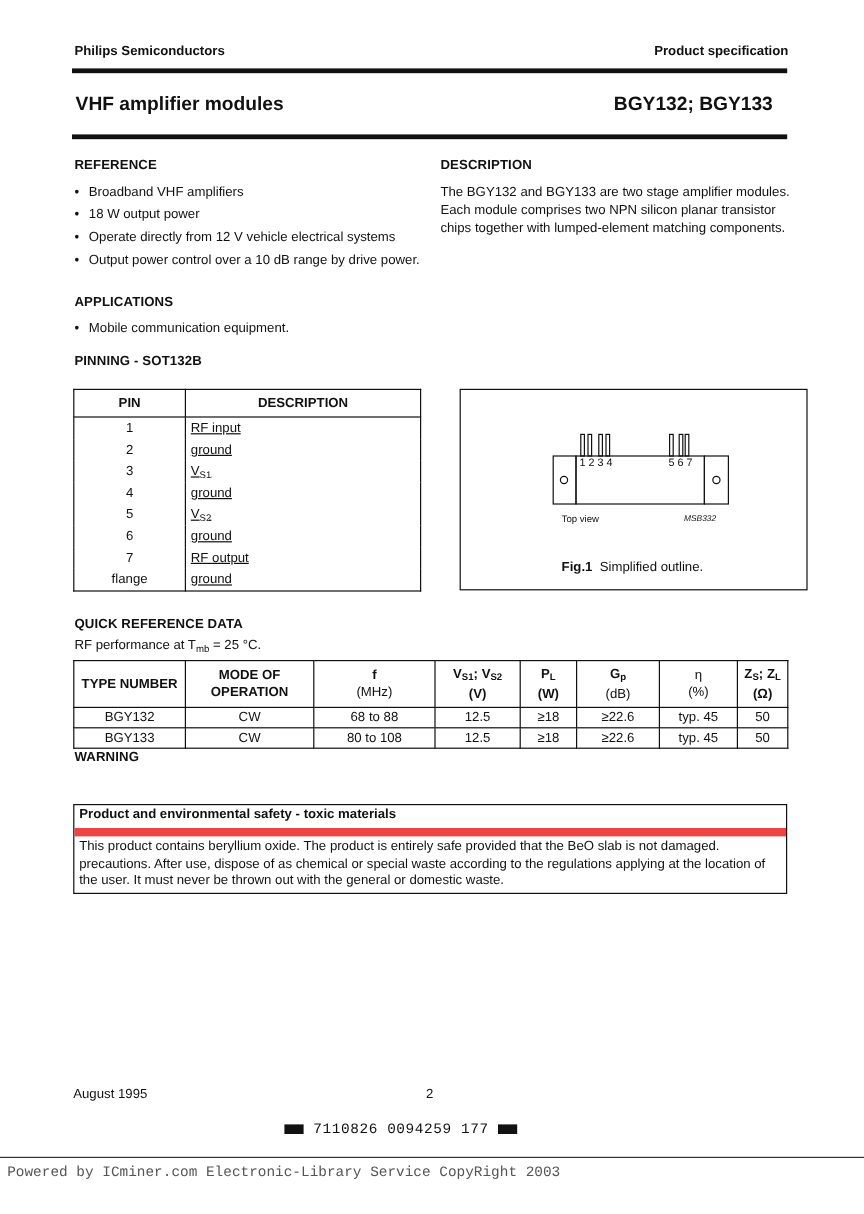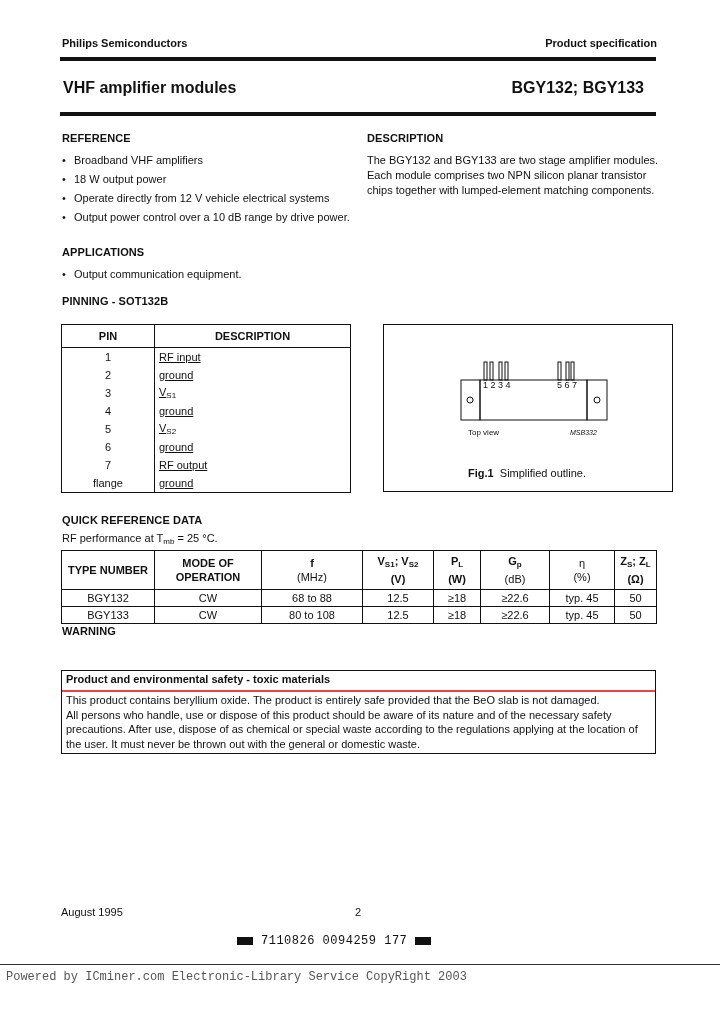--- a/index.html
+++ b/index.html
@@ -21,21 +21,21 @@
   table.pin td { height:18px; }
   table.pin td.c { text-align:center; }
   table.pin td.l { padding-left:4px;text-decoration:underline; }
   table.pin tr:last-child td { border-bottom:1.5px solid #111; }
   table.qrd { width:596px; font-size:11px; }
   table.qrd th, table.qrd td { border:1px solid #111; text-align:center; padding:0; }
   table.qrd th { font-weight:bold; height:38px; line-height:14px; }
   table.qrd td { height:16px; }
   sub { font-size:8px; vertical-align:-2px; }
   .warnbox { border:1.5px solid #111; }
-  .warnbox .wh { font-weight:bold; font-size:11px; padding:2px 4px; border-bottom:2px solid #ef4444; height:15px; }
+  .warnbox .wh { font-weight:bold; font-size:11px; padding:2px 4px; border-bottom:7px solid #ef4444; height:15px; }
   .warnbox .wb { font-size:11px; line-height:14.5px; padding:1px 4px 2px 4px; }
   .fig { border:1px solid #111;margin-left:16px; }
   .mono { font-family:"Liberation Mono", monospace; }
 </style>
 </head>
 <body>
 
 <div class="abs hdr-small" style="left:62px;">Philips Semiconductors</div>
 <div class="abs hdr-small" style="right:63px;">Product specification</div>
 <div class="rule" style="top:57px;"></div>
@@ -46,21 +46,21 @@
 <div class="abs sec" style="left:62px; top:132px;">REFERENCE</div>
 <ul class="abs bul" style="left:62px; top:151px; width:300px;">
   <li>Broadband VHF amplifiers</li>
   <li>18 W output power</li>
   <li>Operate directly from 12 V vehicle electrical systems</li>
   <li>Output power control over a 10 dB range by drive power.</li>
 </ul>
 
 <div class="abs sec" style="left:62px; top:246px;">APPLICATIONS</div>
 <ul class="abs bul" style="left:62px; top:265px; width:300px;">
-  <li>Output communication equipment.</li>
+  <li>Mobile communication equipment.</li>
 </ul>
 
 <div class="abs sec" style="left:367px; top:132px;">DESCRIPTION</div>
 <div class="abs body" style="left:367px; top:153px; width:292px;">The BGY132 and BGY133 are two stage amplifier modules. Each module comprises two NPN silicon planar transistor chips together with lumped-element matching components.</div>
 
 <div class="abs sec" style="left:62px; top:295px;">PINNING - SOT132B</div>
 <table class="abs pin" style="left:61px; top:324px;">
   <tbody>
       <tr>
     <th style="width:92px;">PIN</th>
@@ -167,21 +167,20 @@
     <td>50</td>
   </tr>
 </tbody>
   </table>
 
 <div class="abs sec" style="left:62px; top:625px;">WARNING</div>
 <div class="abs warnbox" style="left:61px; top:670px; width:593px;">
   <div class="wh">Product and environmental safety - toxic materials</div>
   <div class="wb">
     <div>This product contains beryllium oxide. The product is entirely safe provided that the BeO slab is not damaged.</div>
-    <div>All persons who handle, use or dispose of this product should be aware of its nature and of the necessary safety</div>
     <div>precautions. After use, dispose of as chemical or special waste according to the regulations applying at the location of</div>
     <div>the user. It must never be thrown out with the general or domestic waste.</div>
   </div>
 </div>
 
 <div class="abs body" style="left:61px; top:905px;">August 1995</div>
 <div class="abs body" style="left:355px; top:905px;">2</div>
 <div class="abs" style="left:237px; top:935px; height:12px; display:flex; align-items:center; gap:8px;">
   <span style="display:inline-block; width:16px; height:8px; background:#111;"></span>
   <span class="mono" style="font-size:12px; letter-spacing:0.5px;">7110826 0094259 177</span>

